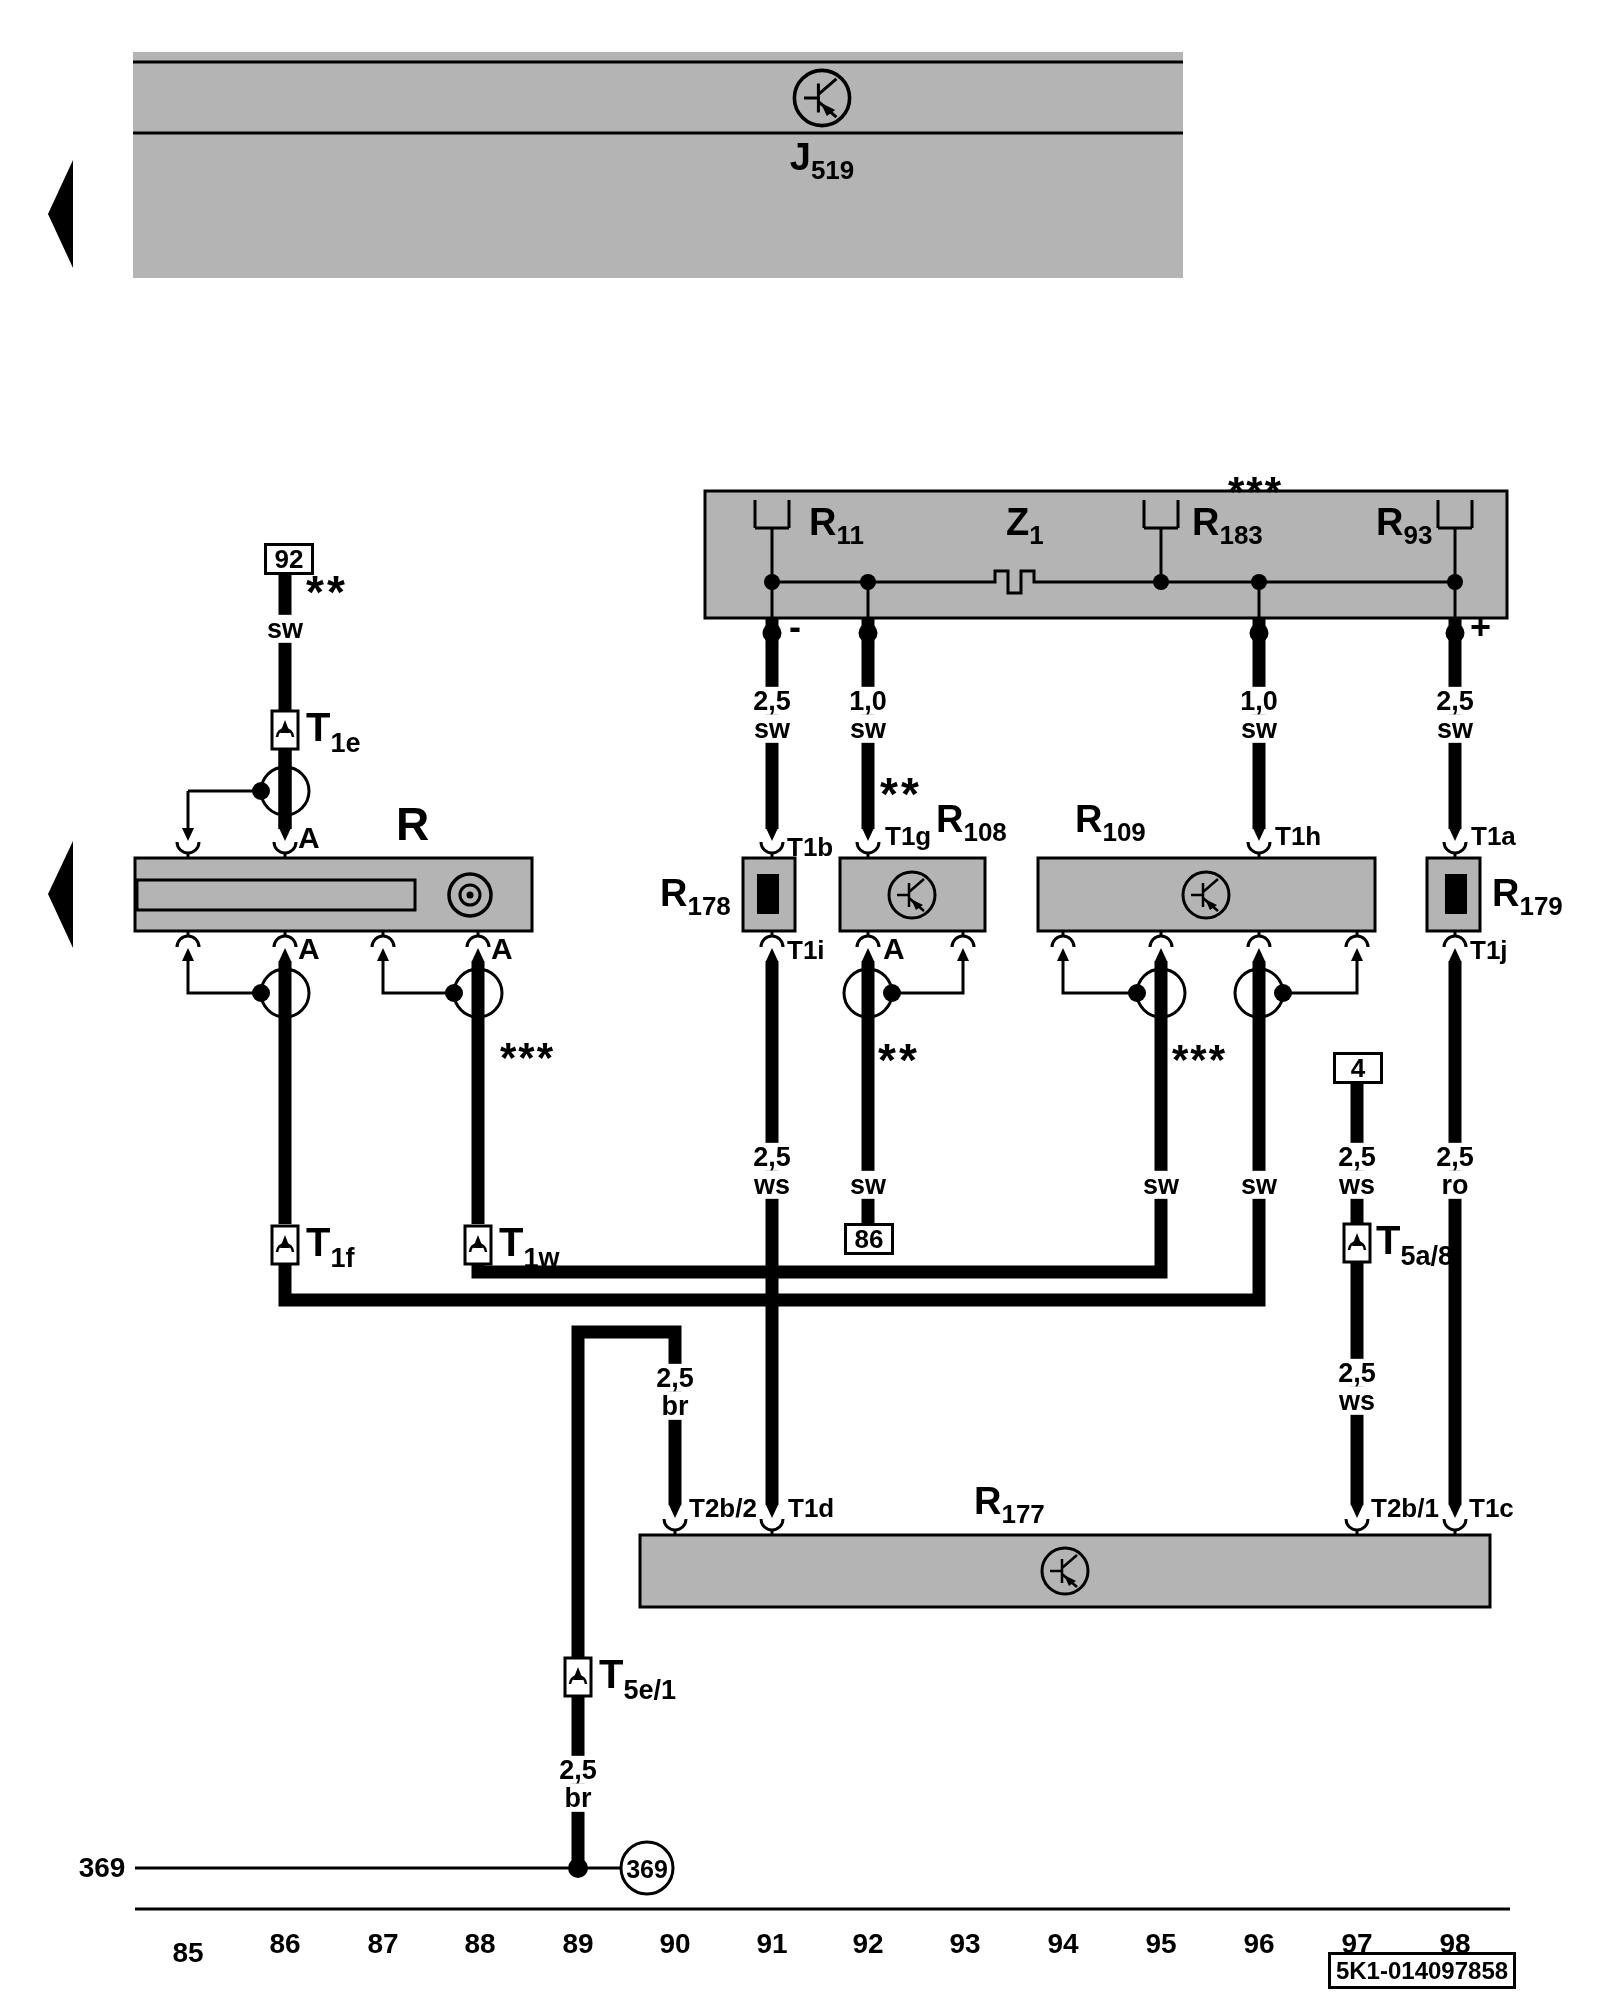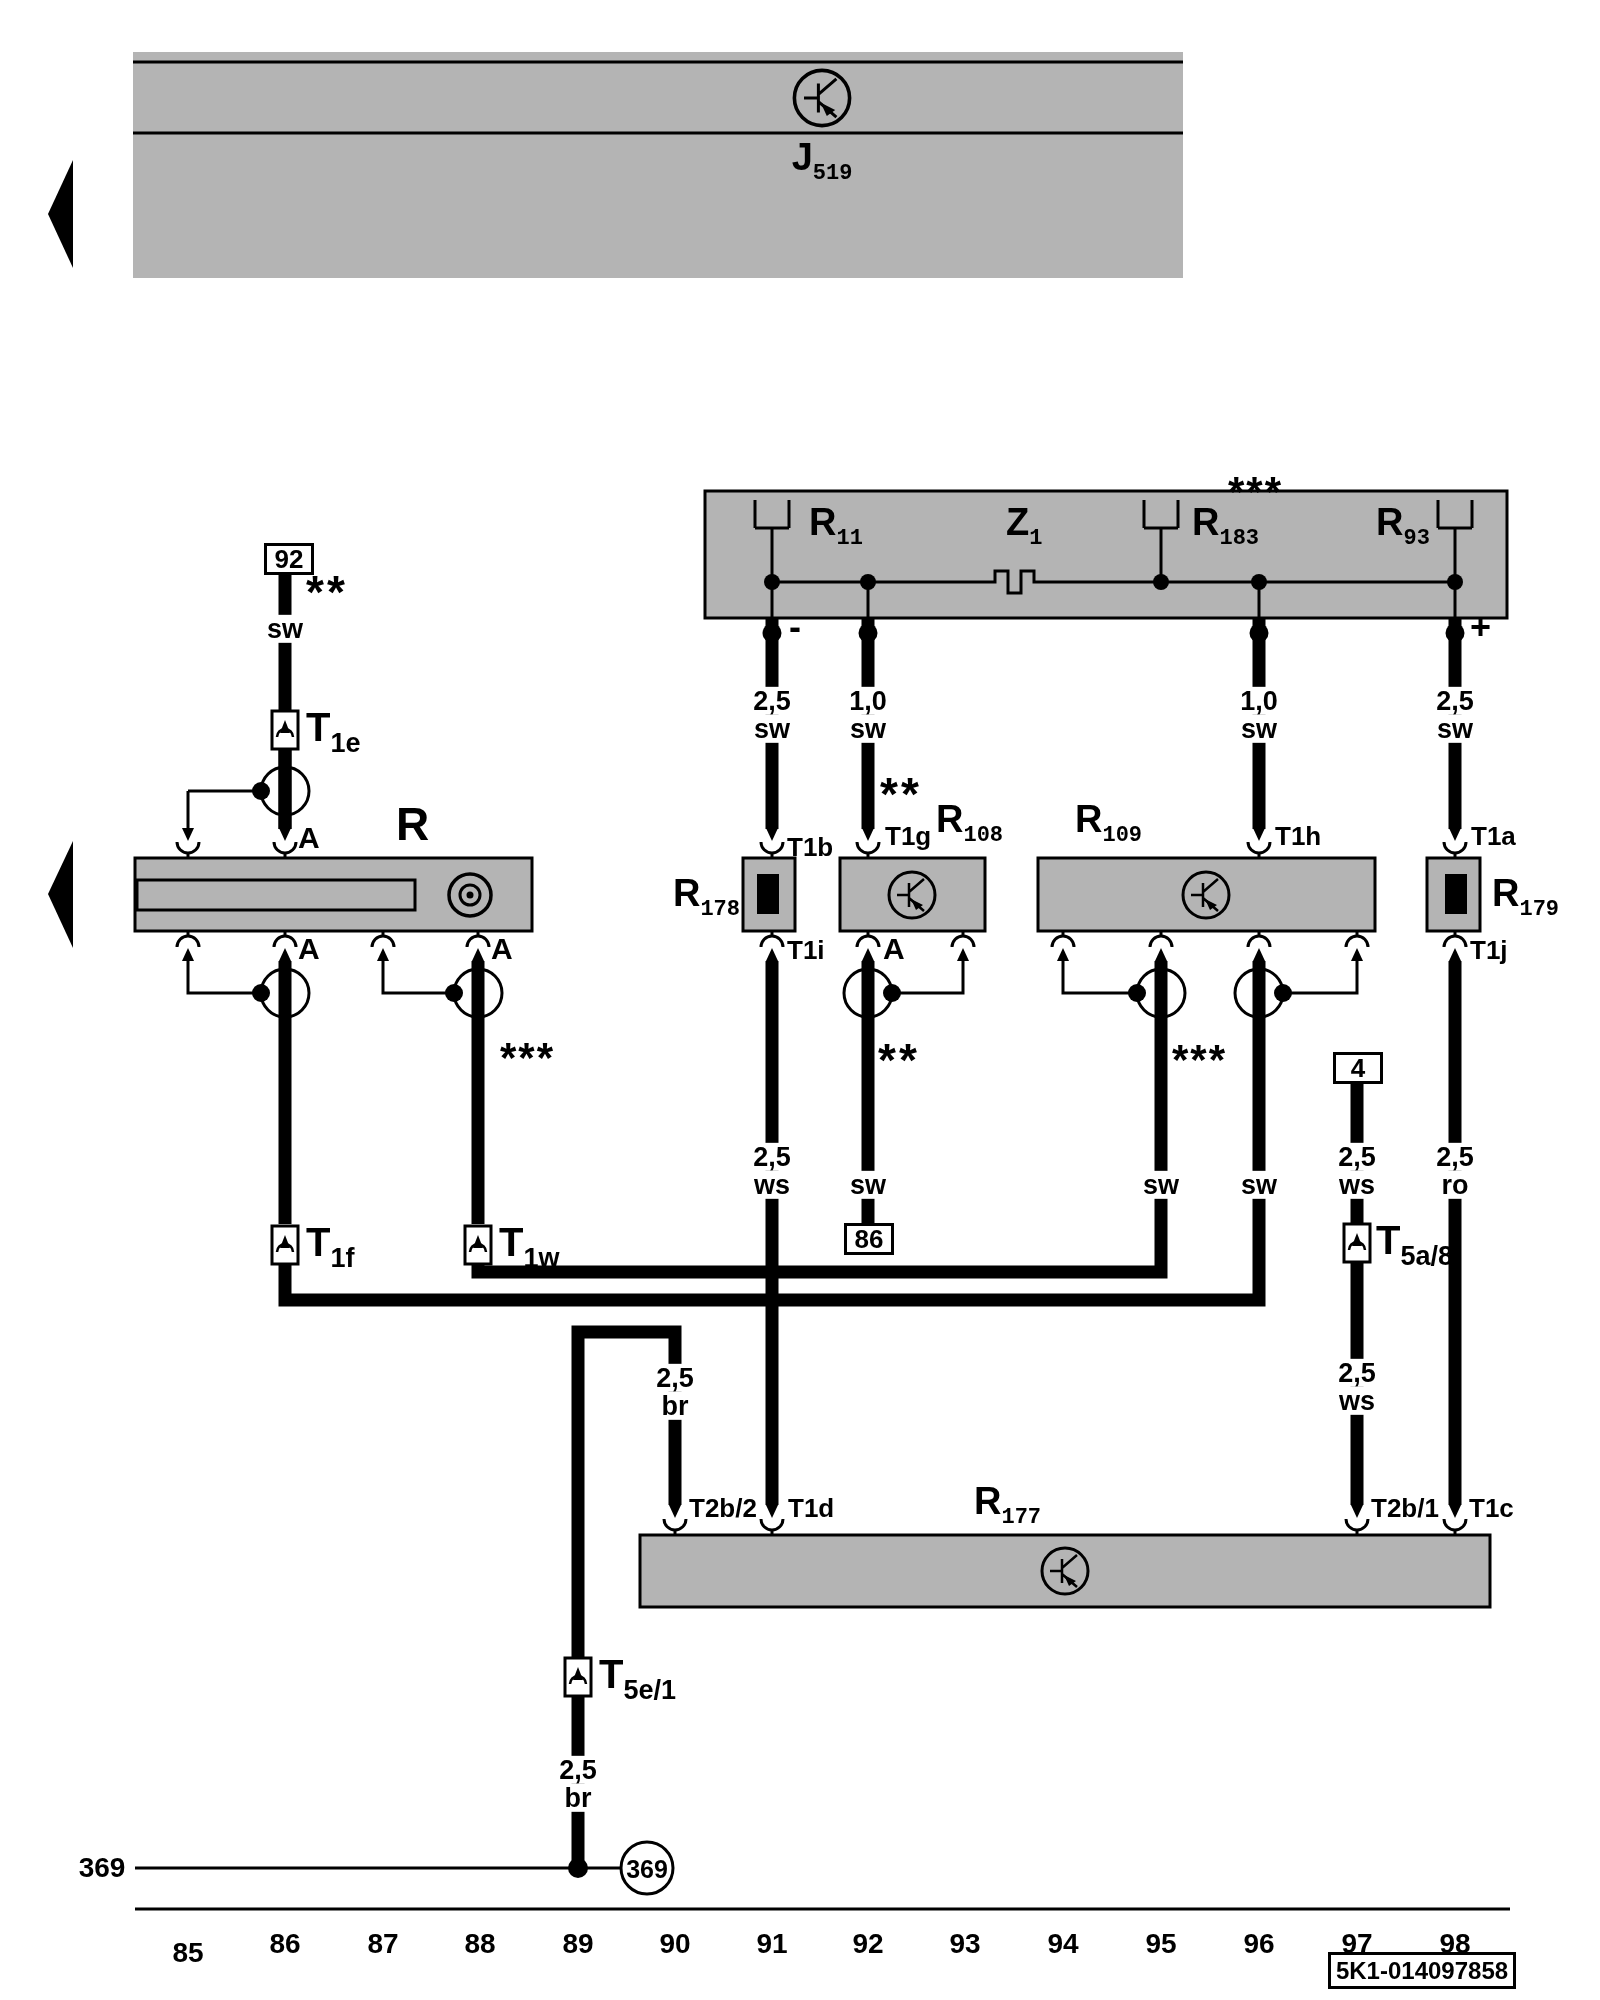--- a/index.html
+++ b/index.html
@@ -9,21 +9,21 @@
   .lbl{position:absolute;font-weight:bold;color:#000;white-space:nowrap;line-height:1.05;}
   .c{transform:translate(-50%,-50%);}
   .gl{transform:translate(-50%,-50%);background:#fff;padding:0 5px;font-size:27px;text-align:center;}
   .term{font-size:26px;}
   .alab{font-size:30px;}
   .pm{font-size:36px;}
   .star{font-size:46px;letter-spacing:3px;}
   .star3{font-size:42px;letter-spacing:2px;}
   .rbig{font-size:46px;}
   .comp .m{font-size:38px;}
-  .comp .s{font-size:22px;position:relative;top:9px;font-family:Liberation Mono, monospace;}
+  .comp .s{font-size:26px;position:relative;top:9px;}
   .tcomp .m{font-size:40px;}
   .tcomp .s{font-size:27px;position:relative;top:11px;}
   .cbox{position:absolute;border:3px solid #000;background:#fff;font-weight:bold;
         font-size:26px;text-align:center;display:flex;align-items:center;justify-content:center;}
   .tracknum{font-size:28px;}
   .gnd{font-size:28px;}
   .gndc{font-size:25px;}
   .idtxt{font-size:24px;letter-spacing:0px;}
 </style>
 </head>
@@ -235,21 +235,21 @@
 <div class="lbl gl" style="left:1259px;top:701px;">1,0</div>
 <div class="lbl gl" style="left:1259px;top:729px;">sw</div>
 <div class="lbl gl" style="left:1455px;top:701px;">2,5</div>
 <div class="lbl gl" style="left:1455px;top:729px;">sw</div>
 <div class="lbl star" style="left:880px;top:770px;">**</div>
 
 <div class="lbl term" style="left:787px;top:823px;margin-top:11px;">T1b</div>
 <div class="lbl term" style="left:885px;top:823px;">T1g</div>
 <div class="lbl term" style="left:1275px;top:823px;">T1h</div>
 <div class="lbl term" style="left:1471px;top:823px;text-align:right;">T1a</div>
-<div class="lbl comp" style="left:660px;top:874px;width:80px;text-align:right;"><span class="m">R</span><span class="s">178</span></div>
+<div class="lbl comp" style="left:660px;top:874px;width:80px;text-align:left;"><span class="m">R</span><span class="s">178</span></div>
 <div class="lbl comp" style="left:936px;top:800px;"><span class="m">R</span><span class="s">108</span></div>
 <div class="lbl comp" style="left:1075px;top:800px;"><span class="m">R</span><span class="s">109</span></div>
 <div class="lbl comp" style="left:1492px;top:874px;"><span class="m">R</span><span class="s">179</span></div>
 <div class="lbl term" style="left:787px;top:937px;">T1i</div>
 <div class="lbl alab" style="left:883px;top:933px;">A</div>
 <div class="lbl term" style="left:1470px;top:937px;">T1j</div>
 
 <div class="lbl star3" style="left:500px;top:1036px;">***</div>
 <div class="lbl star" style="left:878px;top:1036px;">**</div>
 <div class="lbl star3" style="left:1172px;top:1038px;">***</div>

